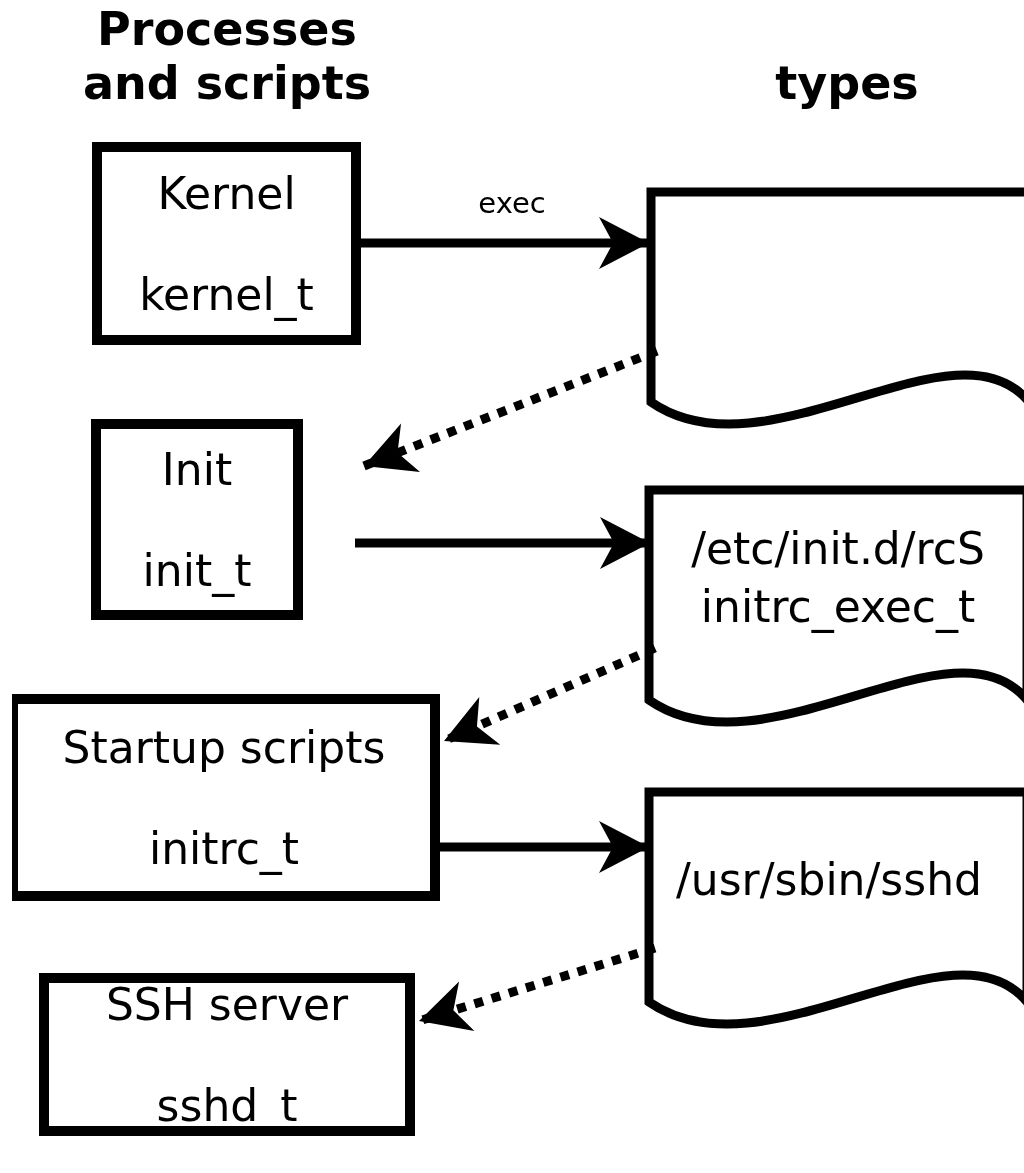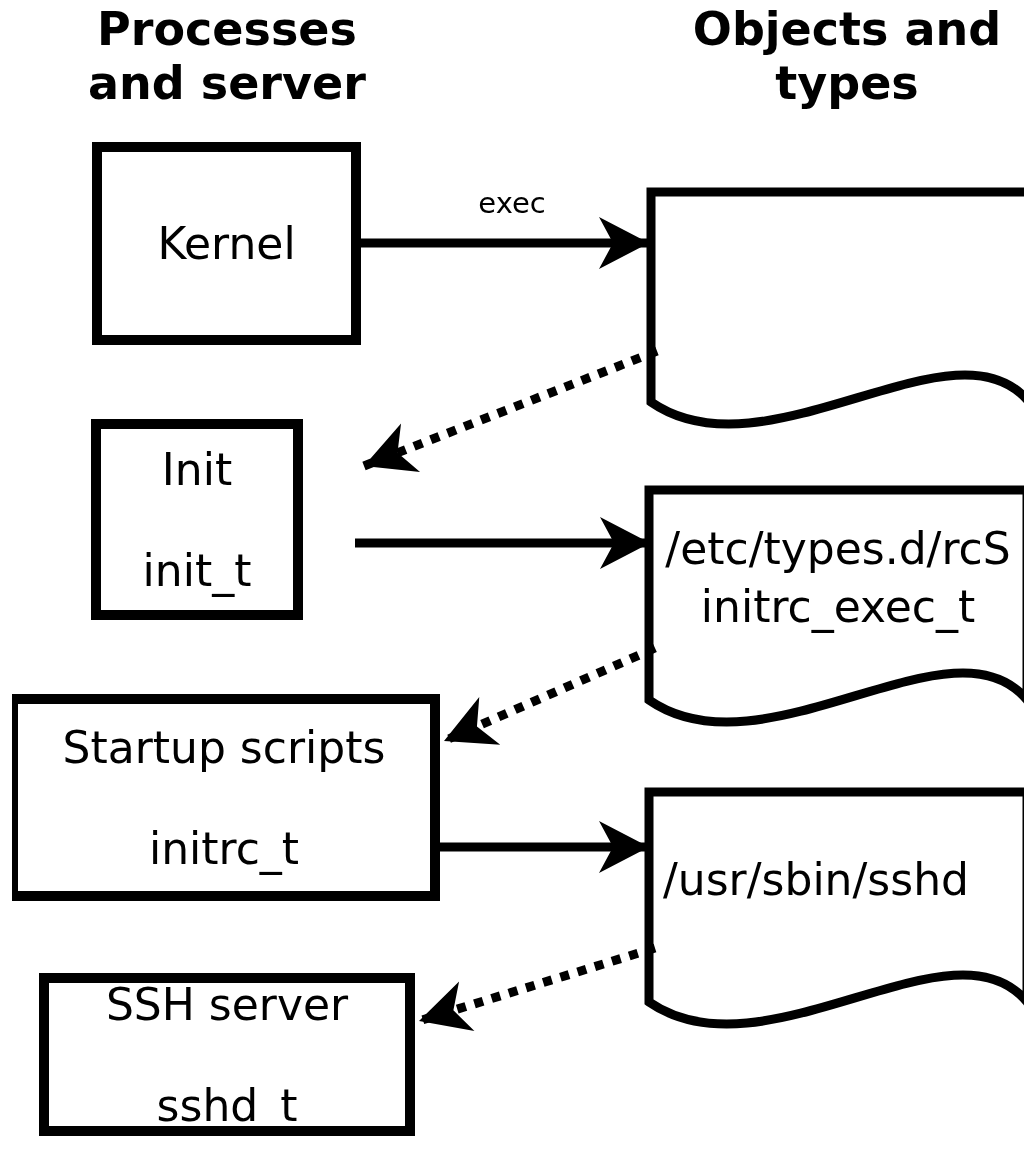--- a/index.html
+++ b/index.html
@@ -62,21 +62,21 @@
     display: flex;
     flex-direction: column;
     align-items: center;
     justify-content: center;
     text-align: center;
     font-size: 44px;
     line-height: 58px;
   }
   .doclabel-1 { left: 639px; top: 192px; }
   .doclabel-2 { left: 637px; top: 490px; }
-  .doclabel-3 { left: 615px; top: 792px; }
+  .doclabel-3 { left: 628px; top: 792px; }
 
   .edge-label {
     position: absolute;
     left: 420px;
     top: 180px;
     width: 160px;
     text-align: center;
     font-size: 29px;
     line-height: 46px;
   }
@@ -105,48 +105,49 @@
       <line x1="424" y1="847" x2="637" y2="847"></line>
     </g>
 
     <g stroke="#000000" stroke-width="9" stroke-dasharray="9 9" marker-end="url(#arrow)">
       <line x1="645" y1="351" x2="352" y2="466"></line>
       <line x1="643" y1="648" x2="432" y2="741"></line>
       <line x1="643" y1="948" x2="407" y2="1021"></line>
     </g>
   </svg>
 
-  <div class="hdr hdr-left"><span>Processes</span><br><span>and server</span></div>
+  <div class="hdr hdr-left"><span>Processes</span><br><span>and scripts</span></div>
 
-  <div class="hdr hdr-right"><span>Objects and</span><br><span>types</span></div>
+  <div class="hdr hdr-right"><br><span>types</span></div>
 
   <div class="edge-label">exec</div>
 
   <div class="pbox pbox-kernel">
     <div>Kernel</div>
+    <div>kernel_t</div>
   </div>
 
   <div class="pbox pbox-init">
     <div>Init</div>
     <div>init_t</div>
   </div>
 
   <div class="pbox pbox-initrc">
     <div>Startup scripts</div>
     <div>initrc_t</div>
   </div>
 
   <div class="pbox pbox-sshd">
     <div>SSH server</div>
     <div>sshd_t</div>
   </div>
 
 
   <div class="doclabel doclabel-2">
-    <div>/etc/types.d/rcS</div>
+    <div>/etc/init.d/rcS</div>
     <div>initrc_exec_t</div>
   </div>
 
   <div class="doclabel doclabel-3">
     <div>/usr/sbin/sshd</div>
   </div>
 
 </div>
 
 </body></html>

